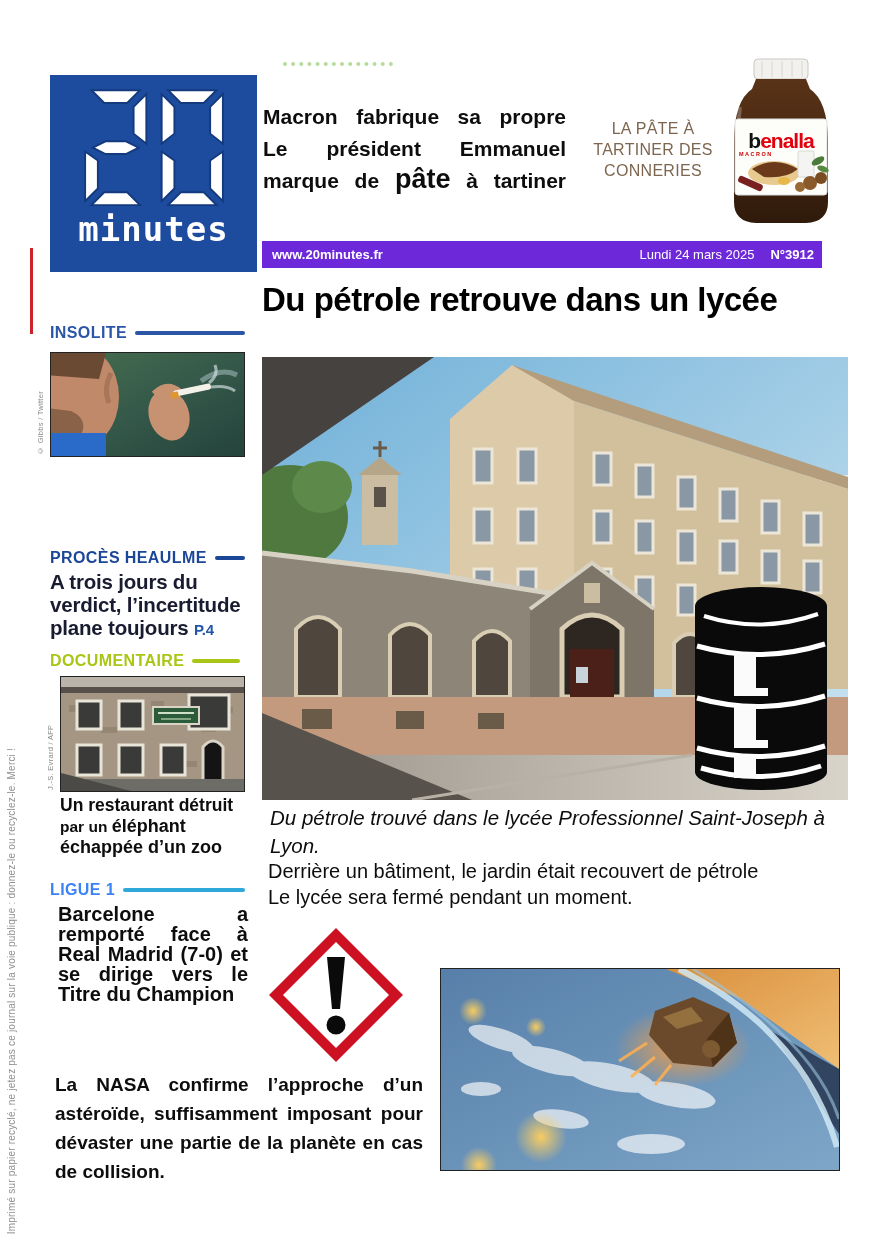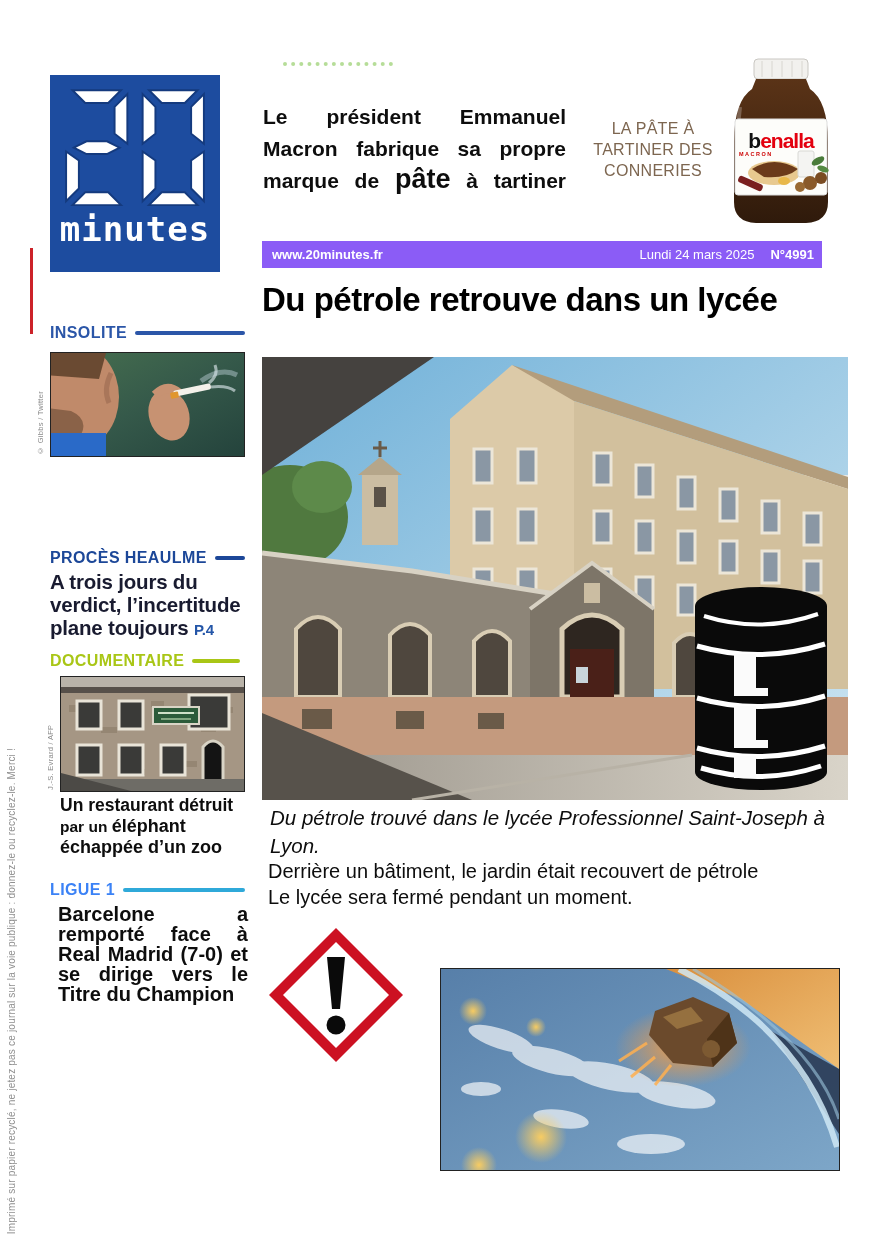--- a/index.html
+++ b/index.html
@@ -1,20 +1,20 @@
 <!DOCTYPE html>
 <html lang="fr"><head>
 <meta charset="utf-8">
 <style>
   html,body{margin:0;padding:0;background:#ffffff;}
   body{font-family:"Liberation Sans",sans-serif;color:#111;}
   #page{position:relative;width:877px;height:1240px;background:#fff;overflow:hidden;}
 
   
-  #logo{position:absolute;left:50px;top:75px;width:170px;height:197px;background:#1d4c9f;
+  #logo{position:absolute;left:50px;top:75px;width:207px;height:197px;background:#1d4c9f;
         display:flex;flex-direction:column;align-items:center;justify-content:flex-start;}
   #logo svg{margin-top:14px;}
   #logo .word{color:#fff;font-family:"DejaVu Sans Mono",monospace;font-weight:bold;
         font-size:34px;letter-spacing:1px;margin-top:2px;}
   #red-vline{position:absolute;left:30px;top:248px;width:3px;height:86px;background:#cc2229;}
   #green-dashes{position:absolute;left:283px;top:62px;width:110px;border-top:4px dotted rgba(122,193,67,.55);}
 
   #top-story{position:absolute;left:263px;top:101px;width:303px;font-weight:bold;font-size:21px;line-height:31.5px;color:#0d0d0d;}
   #top-story .jl{text-align:justify;text-align-last:justify;}
   #top-story .big{font-size:27px;}
@@ -22,21 +22,21 @@
   #tagline{position:absolute;left:585px;top:118px;width:136px;text-align:center;
         color:#7d6650;font-weight:400;font-size:16px;line-height:21px;letter-spacing:.3px;}
 
   #jar{position:absolute;left:726px;top:57px;width:110px;height:170px;}
   #jar .label-brand{position:absolute;left:11px;top:72px;width:88px;text-align:center;
         font-weight:800;font-size:21px;letter-spacing:-1px;font-family:"Liberation Sans",sans-serif;}
   #jar .label-brand .b1{color:#111;}
   #jar .label-brand .b2{color:#e3000e;}
   #jar .label-sub{position:absolute;left:13px;top:94px;font-size:5.5px;font-weight:bold;color:#c00;letter-spacing:1.5px;}
 
-  #infobar{position:absolute;left:262px;top:241px;width:560px;height:27px;background:#8b5cf6;
+  #infobar{position:absolute;left:262px;top:241px;width:560px;height:27px;background:#6d28d9;
         color:#fff;display:flex;align-items:center;font-size:13px;font-weight:bold;}
   #infobar .url{margin-left:10px;}
   #infobar .date{margin-left:auto;font-weight:normal;padding-left:26px;}
   #infobar .issue{margin-left:16px;margin-right:8px;font-weight:800;}
 
   #main-headline{position:absolute;left:262px;top:281px;width:585px;font-size:33px;font-weight:800;
         letter-spacing:-.5px;color:#000;}
 
   
   .sec-head{position:absolute;left:50px;width:195px;display:flex;align-items:center;
@@ -100,22 +100,22 @@
         </g>
       </g>
     </svg>
     <div class="word">minutes</div>
   </div>
 
   <div id="red-vline"></div>
   <div id="green-dashes"></div>
 
   <div id="top-story">
+    <div class="jl">Macron fabrique sa propre</div>
     <div class="jl">Le président Emmanuel</div>
-    <div class="jl">Macron fabrique sa propre</div>
     <div class="jl"><span>marque de </span><span class="big">pâte</span><span> à tartiner</span></div>
   </div>
 
   <div id="tagline">
     <div>LA PÂTE À</div>
     <div>TARTINER DES</div>
     <div>CONNERIES</div>
   </div>
 
   <div id="jar">
@@ -152,21 +152,21 @@
       <ellipse cx="97" cy="112" rx="6" ry="3" transform="rotate(20 97 112)" fill="#568a42"></ellipse>
       <ellipse cx="58" cy="124" rx="6" ry="4" fill="#e8b84a"></ellipse>
     </svg>
     <div class="label-brand"><span class="b1">b</span><span class="b2">enalla</span></div>
     <div class="label-sub">MACRON</div>
   </div>
 
   <div id="infobar">
     <span class="url">www.20minutes.fr</span>
     <span class="date">Lundi 24 mars 2025</span>
-    <span class="issue">N°4991</span>
+    <span class="issue">N°3912</span>
   </div>
 
   <div id="main-headline">Du pétrole retrouve dans un lycée</div>
 
   <div class="sec-head" style="top:324px;color:#2b56a8;">
     <span>INSOLITE</span>
       <span class="rule" style="background:#2b56a8;"></span>
   </div>
 
   <svg class="ph-img" style="left:50px;top:352px;" width="193" height="103" viewBox="0 0 193 103">
@@ -413,16 +413,17 @@
     <polygon points="288,44 296,74 272,98 266,70" fill="#4e3318"></polygon>
     <polygon points="222,48 250,38 262,52 236,60" fill="#95703f"></polygon>
     <circle cx="270" cy="80" r="9" fill="#7d5a32"></circle>
     <g stroke="#ffb050" stroke-width="3" opacity=".85">
       <line x1="206" y1="74" x2="178" y2="92"></line>
         <line x1="214" y1="88" x2="190" y2="108"></line>
         <line x1="230" y1="96" x2="214" y2="116"></line>
     </g>
   </svg>
 
+  <div id="nasa-text">La NASA confirme l’approche d’un astéroïde, suffisamment imposant pour dévaster une partie de la planète en cas de collision.</div>
 
   <div id="vert-note">Imprimé sur papier recyclé, ne jetez pas ce journal sur la voie publique : donnez-le ou recyclez-le. Merci !</div>
 
 </div>
 
 </body></html>

